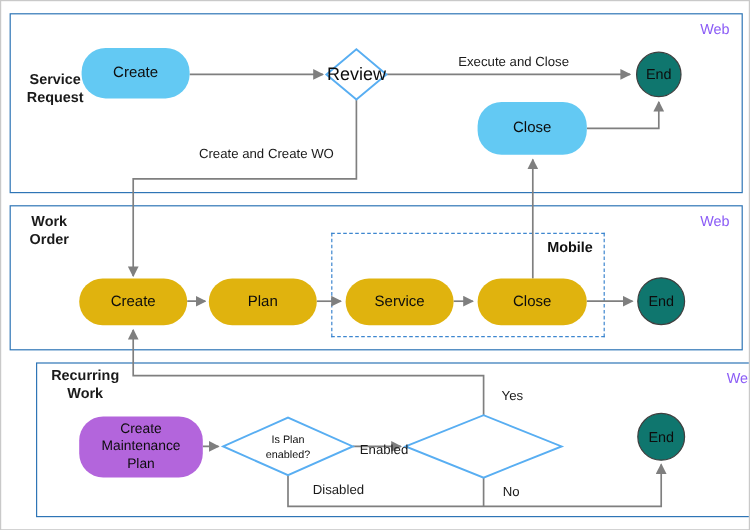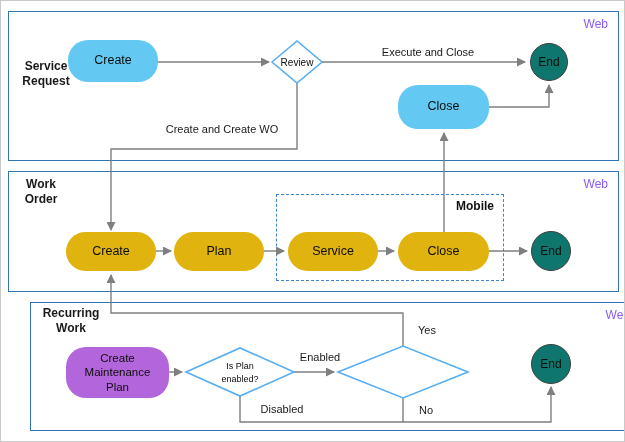--- a/index.html
+++ b/index.html
@@ -44,28 +44,28 @@
   
   .end{position:absolute;border-radius:50%;background:#0f766e;
     border:1.5px solid var(--end_stroke,#3F3F3F);display:flex;align-items:center;
     justify-content:center;font-size:12px;box-sizing:border-box;color:#0d0d0d;}
   #end-sr{left:529px;top:42px;width:38px;height:38px;}
   #end-wo{left:530px;top:230px;width:40px;height:40px;}
   #end-rw{left:530px;top:343px;width:40px;height:40px;}
   
   .diamond-label{position:absolute;display:flex;align-items:center;justify-content:center;
     text-align:center;white-space:pre-line;color:#0d0d0d;}
-  #review-label{left:266px;top:51px;width:60px;height:20px;font-size:10px;}
+  #review-label{left:266px;top:51px;width:60px;height:20px;font-size:15px;}
   #isplan-label{left:199px;top:358px;width:80px;height:27px;font-size:9px;line-height:1.35;}
   #trigger-label{left:362px;top:346px;width:80px;height:50px;font-size:9px;line-height:1.3;}
   
   .edge-label{position:absolute;font-size:11px;text-align:center;color:#1a1a1a;}
   #lbl-reject{left:366px;top:45px;width:122px;}
   #lbl-approve{left:149px;top:122px;width:144px;}
-  #lbl-enabled{left:294px;top:350px;width:50px;}
+  #lbl-enabled{left:294px;top:368px;width:50px;}
   #lbl-disabled{left:252px;top:402px;width:58px;}
   #lbl-yes{left:408px;top:323px;width:36px;}
   #lbl-no{left:407px;top:403px;width:36px;}
 </style>
 </head>
 <body>
 
 <div class="canvas">
 
   <div class="lane" id="lane-sr">

